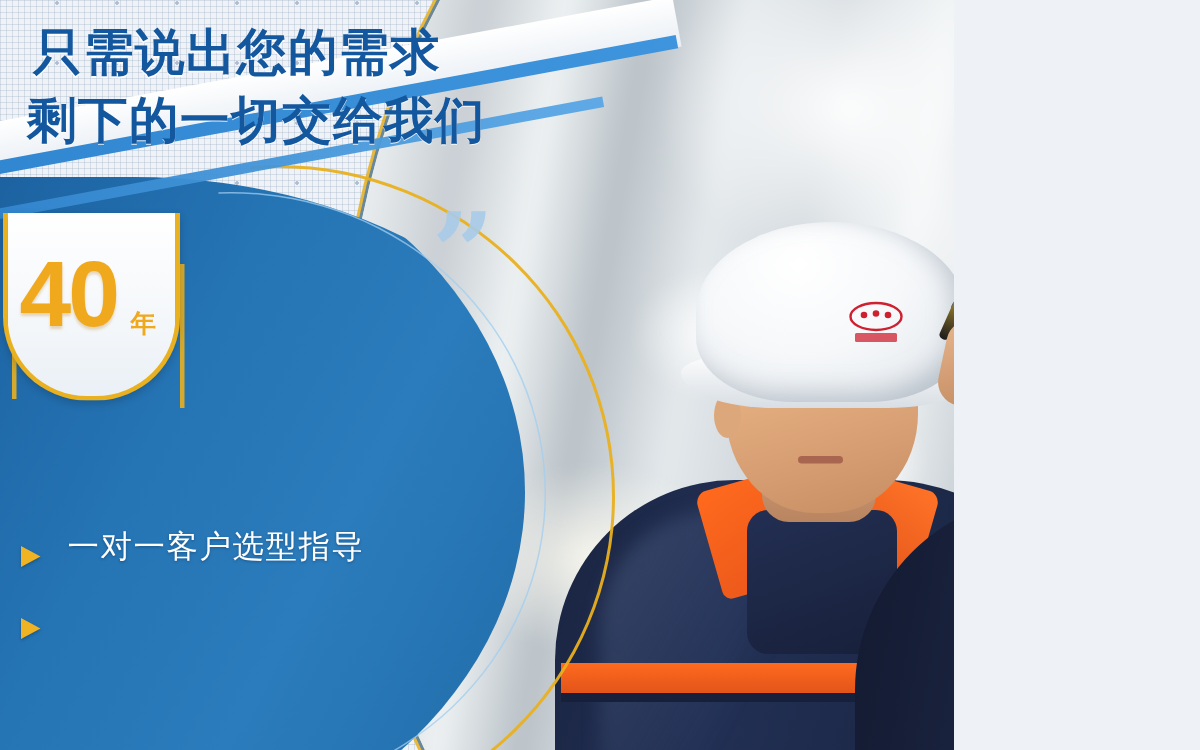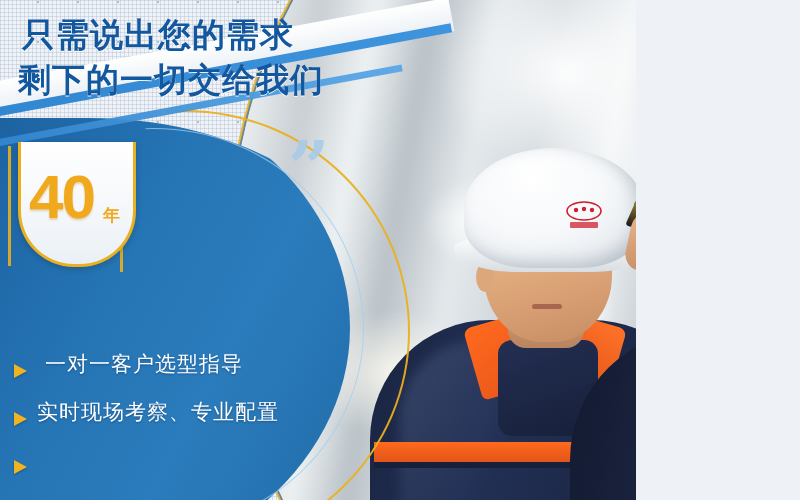--- a/index.html
+++ b/index.html
@@ -291,21 +291,21 @@
   .headline{
     position:absolute;left:18px;top:12px;width:400px;
     color:#13579f;font-weight:bold;letter-spacing:1px;
     text-shadow:0 1px 0 rgba(255,255,255,.85);
   }
   .headline .l1{font-size:33px;line-height:45px;margin-left:4px;}
   .headline .l2{font-size:33px;line-height:45px;margin-left:0px;}
 
   
   .badge{
-    position:absolute;left:18px;top:142px;width:112px;height:122px;
+    position:absolute;left:2px;top:142px;width:112px;height:122px;
     background:linear-gradient(180deg,#ffffff 0%,#f4f7fa 60%,#eaf0f6 100%);
     border:3px solid #e9b01f;border-top:none;
     border-radius:0 0 56px 56px;
     box-shadow:0 2px 6px rgba(0,0,0,.18);
   }
   .badge .num{
     position:absolute;left:8px;top:24px;
     font-size:62px;font-weight:bold;color:#f0a81c;line-height:62px;
     letter-spacing:-2px;
     text-shadow:0 2px 2px rgba(180,120,10,.28);
@@ -447,20 +447,16 @@
 
   <div class="quote">”</div>
 
   <div class="bullets">
     <div class="bullet first">
       <span class="arrow"></span>
       <span class="txt">一对一客户选型指导</span>
     </div>
     <div class="bullet">
       <span class="arrow"></span>
-      <span class="txt">实时现场考察、专业配置</span>
-    </div>
-    <div class="bullet">
-      <span class="arrow"></span>
     </div>
   </div>
 
 </div>
 
 </body></html>

